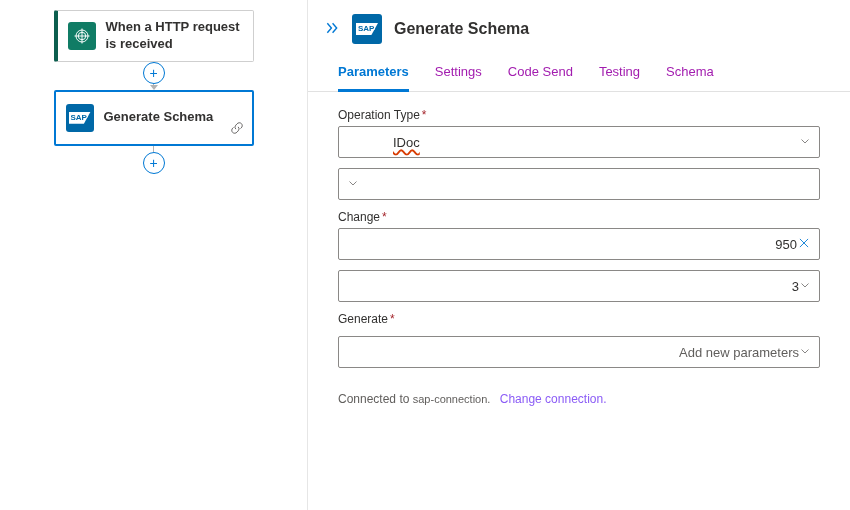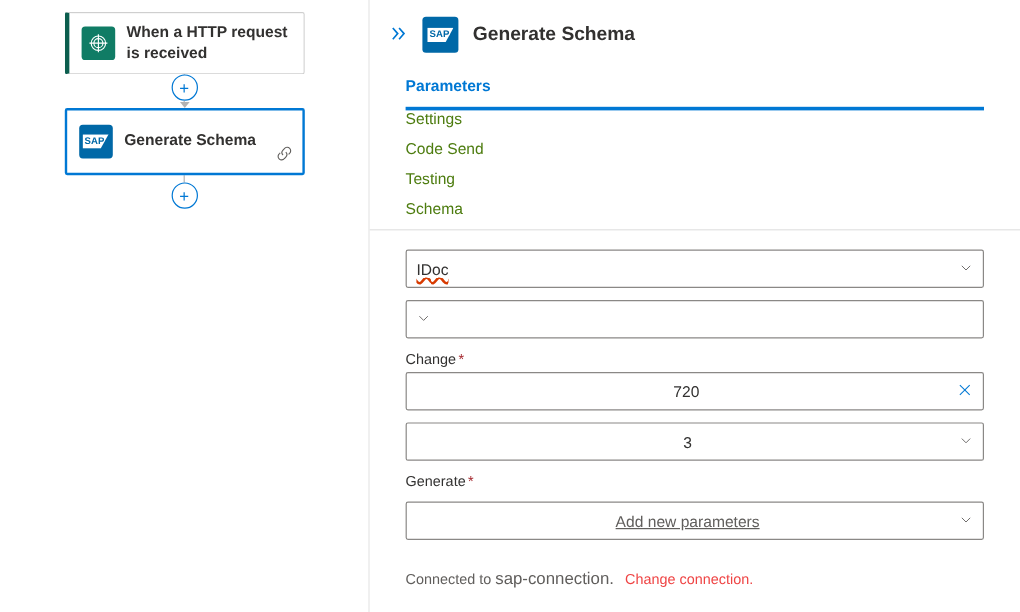--- a/index.html
+++ b/index.html
@@ -130,28 +130,28 @@
     font-size:14px;
     margin-right:12px;
     cursor:pointer;
   }
   .panel-header .ico-box{ width:30px;height:30px;border-radius:3px;display:flex;align-items:center;justify-content:center;margin-right:12px;position:relative;}
   .panel-title{
     font-size:16px;font-weight:600;
   }
   .tabs{
     display:flex;
+    gap:26px;
     padding: 10px 30px 0 30px;
     border-bottom:1px solid #e1e1e1;
-    flex-direction:column;
   }
   .tab{
     padding-bottom:10px;
     cursor:pointer;
-    color:#4d7c0f;
+    color:#a21caf;
   }
   .tab.active{
     color:#0078d4;
     font-weight:600;
     border-bottom:3px solid #0078d4;
     margin-bottom:-1px;
   }
   .form{
     padding: 16px 30px 6px 30px;
     overflow-y:auto;
@@ -169,45 +169,45 @@
     border:1px solid #8a8886;
     border-radius:2px;
     background:#fff;
     display:flex;
     align-items:center;
     padding:0 8px;
     font-size:13px;
     cursor:pointer;
     justify-content:space-between;
   }
-  .control .val{flex:1;text-align:center;}
+  .control .val{flex:1;text-align:right;margin-left:46px;}
   .control .right-ico{color:#605e5c;}
   .chev-down{
     width:12px;height:12px;
   }
   .chev-down polyline{fill:none;stroke:#605e5c;stroke-width:1.5;}
   .x-ico line{stroke:#0078d4;stroke-width:1.5;}
   .control.spellcheck .val{
     text-decoration: underline wavy #d83b01;
     text-decoration-thickness:1.5px;
     text-underline-offset:2px;
     display:inline-block;
     width:max-content;
     flex:0 0 auto;
   }
   .control.spellcheck{justify-content:flex-start;}
   .control.spellcheck .spacer{flex:1;}
-  .add-params .control{ color:#605e5c;text-decoration:underline; }
+  .add-params .control{ color:#605e5c; }
   .conn-row{
     padding: 8px 30px 0 30px;
     font-size:12px;
     color:#605e5c;
   }
-  .conn-name{font-size:14px;}
-  .change-link{color:#ef4444;cursor:pointer;margin-left:6px;}
+  .conn-name{font-size:11px;}
+  .change-link{color:#8b5cf6;cursor:pointer;margin-left:6px;}
 </style>
 </head>
 <body>
 
 <div class="canvas">
 
   <div class="node trigger">
     <div class="ico-box ico-http">
       <svg class="http-svg" viewBox="0 0 24 24">
         <circle cx="12" cy="12" r="5"></circle>
@@ -262,20 +262,23 @@
     <div class="tab active">Parameters</div>
     <div class="tab">Settings</div>
     <div class="tab">Code Send</div>
     <div class="tab">Testing</div>
     <div class="tab">Schema</div>
   </div>
 
   <div class="form">
 
     <div class="field">
+      <label class="field-label">
+        <span>Operation Type</span><span class="req">*</span>
+      </label>
       <div class="control spellcheck">
         <span class="val">IDoc</span>
         <span class="spacer"></span>
         <span class="right-ico">
           <svg class="chev-down" viewBox="0 0 24 24">
               <polyline points="5 9 12 16 19 9"></polyline>
             </svg>
         </span>
       </div>
     </div>
@@ -288,21 +291,21 @@
             </svg>
         </span>
       </div>
     </div>
 
     <div class="field">
       <label class="field-label">
         <span>Change</span><span class="req">*</span>
       </label>
       <div class="control">
-        <span class="val">720</span>
+        <span class="val">950</span>
         <span class="right-ico">
           <svg class="x-ico" width="14" height="14" viewBox="0 0 24 24">
               <line x1="5" y1="5" x2="19" y2="19"></line>
               <line x1="19" y1="5" x2="5" y2="19"></line>
             </svg>
         </span>
       </div>
     </div>
 
     <div class="field">

